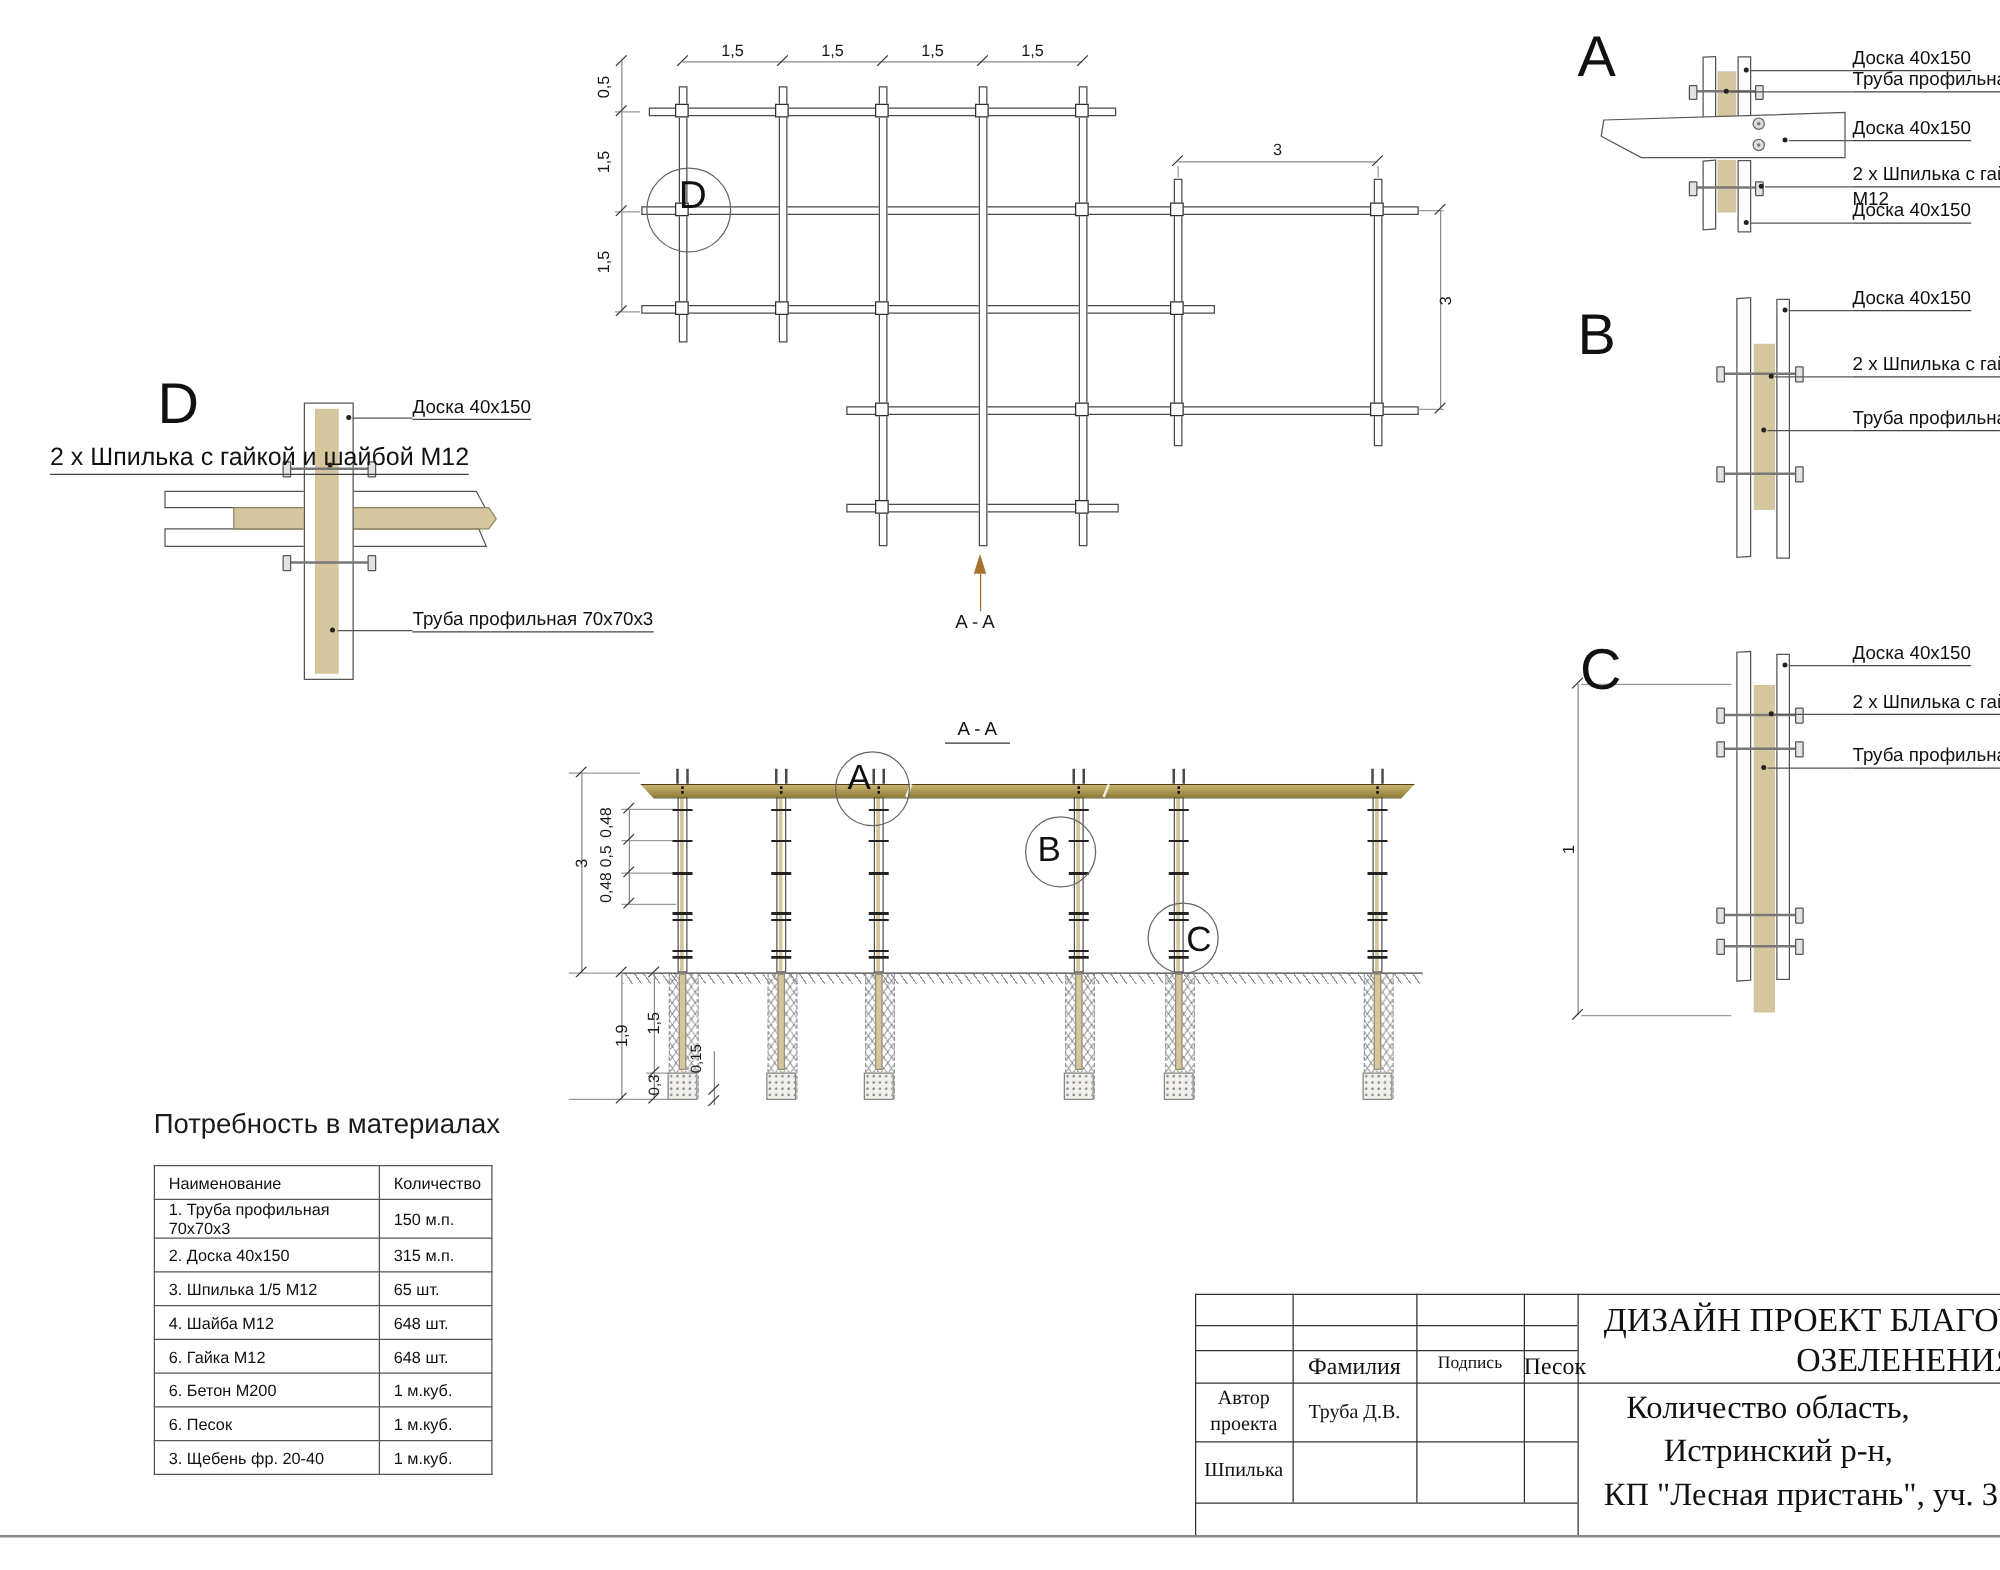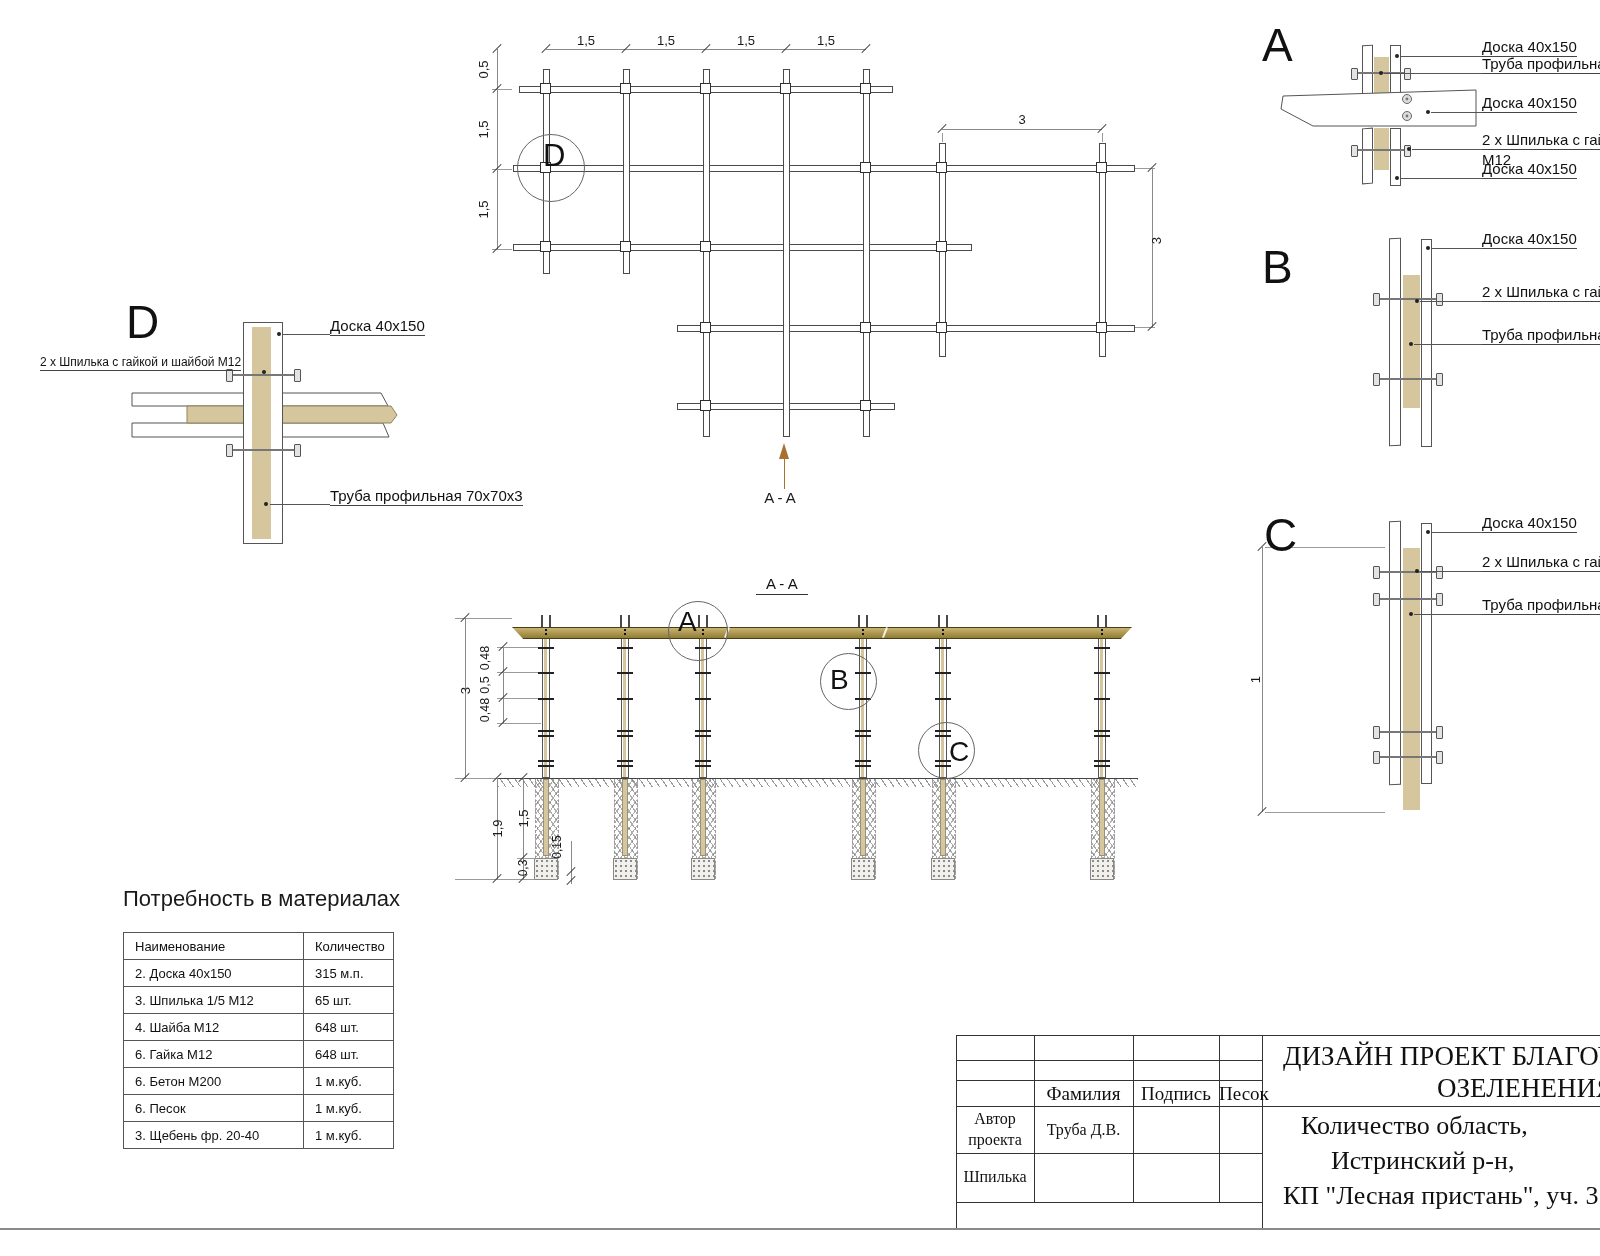--- a/index.html
+++ b/index.html
@@ -268,21 +268,21 @@
     <div class="tn" style="left:252px;top:327px;width:19px;height:212px;z-index:2;"></div>
     <div class="rod" style="left:232px;top:374px;width:64px;"></div>
     <div class="nut" style="left:226px;top:369px;height:11px;"></div>
     <div class="nut" style="left:294px;top:369px;height:11px;"></div>
     <div class="rod" style="left:232px;top:449px;width:64px;"></div>
     <div class="nut" style="left:226px;top:444px;height:11px;"></div>
     <div class="nut" style="left:294px;top:444px;height:11px;"></div>
     <div class="lbl" style="left:330px;top:317px;">Доска 40x150</div>
     <div class="ld" style="left:282px;top:334px;width:48px;"></div>
     <div class="dot" style="left:277px;top:332px;"></div>
-    <div class="lbl" style="left:40px;top:355px;font-size:12px;">2 x Шпилька с гайкой и шайбой М12</div>
+    <div class="lbl" style="left:40px;top:355px;font-size:20px;">2 x Шпилька с гайкой и шайбой М12</div>
     <div class="dot" style="left:262px;top:370px;"></div>
     <div class="lbl" style="left:330px;top:487px;">Труба профильная 70x70x3</div>
     <div class="ld" style="left:270px;top:504px;width:60px;"></div>
     <div class="dot" style="left:264px;top:502px;"></div>
   </div>
 
   <div>
     <div class="biglet" style="left:1262px;top:18px;">A</div>
     <div class="bd" style="left:1362px;top:45px;width:9px;height:50px;transform:skewY(-3deg);"></div>
     <div class="bd" style="left:1390px;top:45px;width:9px;height:50px;"></div>
@@ -379,20 +379,24 @@
 
   <div>
     <div class="dlbl" style="left:123px;top:886px;font-size:22px;text-align:left;width:400px;">Потребность в материалах</div>
     <table id="mat">
       <tbody>
           <tr>
         <td class="c1">Наименование</td>
         <td class="c2">Количество</td>
       </tr>
       <tr>
+            <td class="c1">1. Труба профильная 70x70x3</td>
+            <td class="c2">150 м.п.</td>
+          </tr>
+      <tr>
             <td class="c1">2. Доска 40x150</td>
             <td class="c2">315 м.п.</td>
           </tr>
       <tr>
             <td class="c1">3. Шпилька 1/5 М12</td>
             <td class="c2">65 шт.</td>
           </tr>
       <tr>
             <td class="c1">4. Шайба М12</td>
             <td class="c2">648 шт.</td>
@@ -425,21 +429,21 @@
     <div class="tbl" style="left:1262px;top:1035px;width:1px;height:193px;"></div>
     <div class="tbl" style="left:956px;top:1035px;width:644px;height:1px;"></div>
     <div class="tbl" style="left:956px;top:1060px;width:306px;height:1px;"></div>
     <div class="tbl" style="left:956px;top:1080px;width:306px;height:1px;"></div>
     <div class="tbl" style="left:956px;top:1106px;width:644px;height:1px;"></div>
     <div class="tbl" style="left:956px;top:1153px;width:306px;height:1px;"></div>
     <div class="tbl" style="left:956px;top:1202px;width:306px;height:1px;"></div>
     <div class="tbl" style="left:0;top:1228px;width:1600px;height:2px;background:#8a8a8a;"></div>
 
     <div class="ts tsc" style="left:1034px;width:99px;top:1083px;font-size:19px;">Фамилия</div>
-    <div class="ts tsc" style="left:1133px;width:86px;top:1083px;font-size:19px;">Подпись</div>
+    <div class="ts tsc" style="left:1133px;width:86px;top:1083px;font-size:14px;">Подпись</div>
     <div class="ts tsc" style="left:1219px;width:43px;top:1083px;font-size:19px;">Песок</div>
     <div class="ts tsc" style="left:956px;width:78px;top:1109px;font-size:16px;white-space:normal;line-height:1.3;">Автор проекта</div>
     <div class="ts tsc" style="left:1034px;width:99px;top:1121px;font-size:16px;">Труба Д.В.</div>
     <div class="ts tsc" style="left:956px;width:78px;top:1168px;font-size:16px;">Шпилька</div>
     <div class="ts" style="left:1283px;top:1041px;font-size:27px;">ДИЗАЙН ПРОЕКТ БЛАГОУСТРОЙСТВА</div>
     <div class="ts" style="left:1437px;top:1073px;font-size:27px;">ОЗЕЛЕНЕНИЯ</div>
     <div class="ts" style="left:1301px;top:1111px;font-size:26px;">Количество область,</div>
     <div class="ts" style="left:1331px;top:1146px;font-size:26px;">Истринский р-н,</div>
     <div class="ts" style="left:1283px;top:1181px;font-size:26px;">КП "Лесная пристань", уч. 3</div>
   </div>

